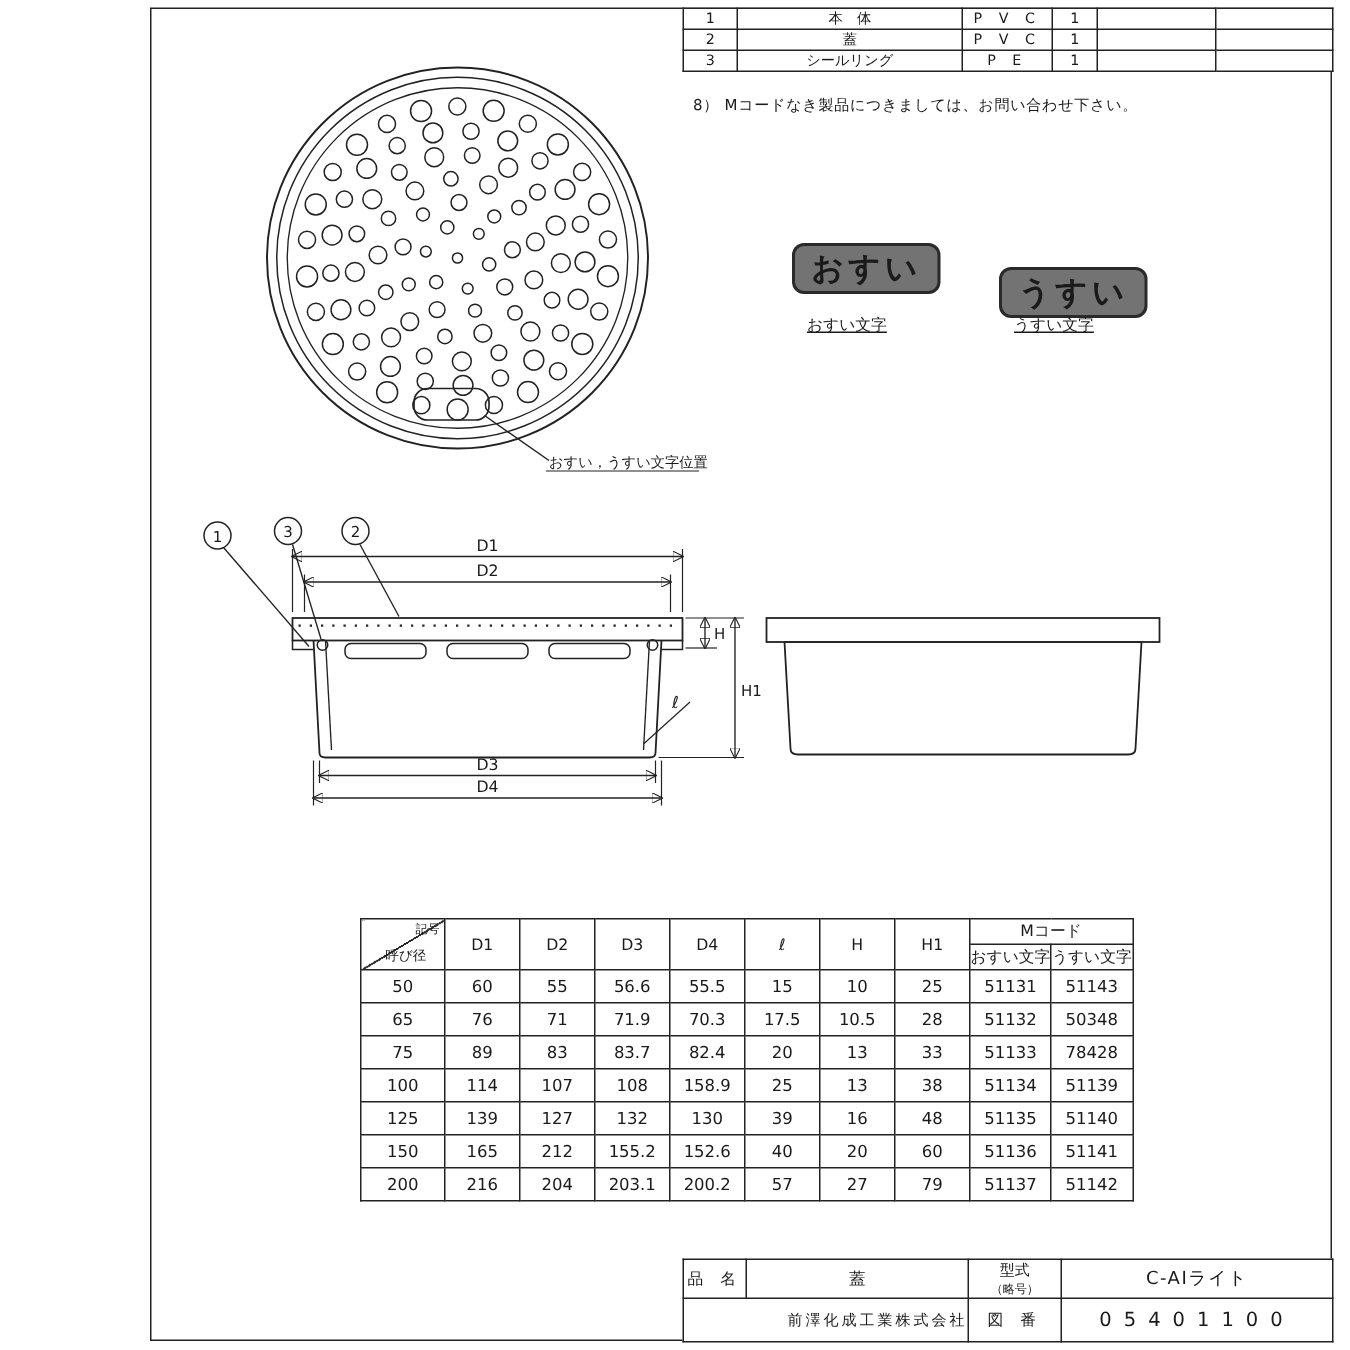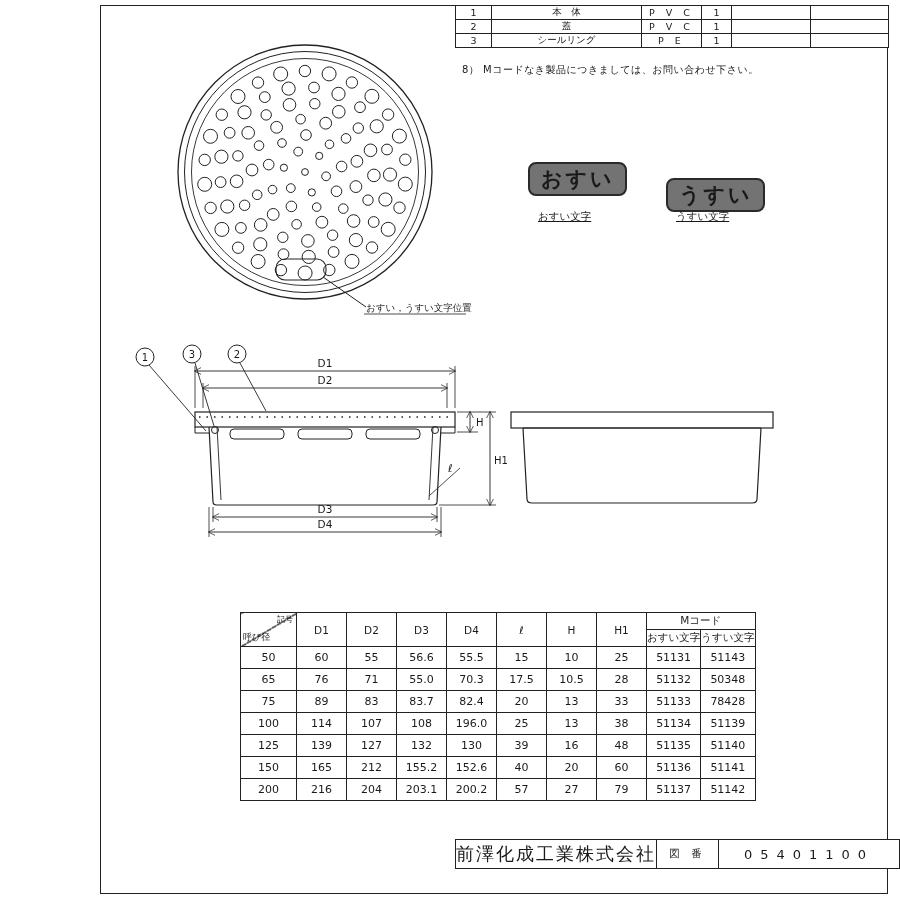--- a/index.html
+++ b/index.html
@@ -27,26 +27,26 @@
   .stamp-caption { font-size:10.5px; text-decoration:underline; }
 
   
   .dims { left:240px; top:612px; font-size:11px; }
   .dims td { height:22px; }
   .dims .hrow td { height:17px; font-size:10.5px; }
   .dims .sub { font-size:8.5px; }
   .corner { position:relative;
     background:linear-gradient(to bottom right, transparent calc(50% - 0.6px), #222 calc(50% - 0.6px), #222 calc(50% + 0.6px), transparent calc(50% + 0.6px)); }
   .corner .tr { position:absolute; top:1px; right:3px; font-size:8px; }
-  .corner .bl { position:absolute; bottom:2px; left:2px; font-size:9px; }
+  .corner .bl { position:absolute; bottom:2px; left:16px; font-size:9px; }
 
   
   .tblock { left:455px; top:839px; font-size:11px; }
   .tblock .lab { letter-spacing:4px; font-size:10.5px; }
-  .tblock .company { font-size:18px; letter-spacing:2px; }
+  .tblock .company { font-size:10px; letter-spacing:2px;text-align:right; }
   .tblock .zuban { font-size:13px; letter-spacing:8px; }
   .tblock .small2 { font-size:8px; letter-spacing:0; }
   .tblock .model { font-size:12px; letter-spacing:1px; }
 </style>
 </head>
 <body>
 
 <div class="frame"></div>
 
 <svg class="abs" style="left:160px; top:38px;" width="312" height="296" viewBox="0 0 312 296">
@@ -311,21 +311,21 @@
         <td>15</td>
         <td>10</td>
         <td>25</td>
         <td>51131</td>
         <td>51143</td>
   </tr>
   <tr>
     <td>65</td>
         <td>76</td>
         <td>71</td>
-        <td>55.0</td>
+        <td>71.9</td>
         <td>70.3</td>
         <td>17.5</td>
         <td>10.5</td>
         <td>28</td>
         <td>51132</td>
         <td>50348</td>
   </tr>
   <tr>
     <td>75</td>
         <td>89</td>
@@ -336,21 +336,21 @@
         <td>13</td>
         <td>33</td>
         <td>51133</td>
         <td>78428</td>
   </tr>
   <tr>
     <td>100</td>
         <td>114</td>
         <td>107</td>
         <td>108</td>
-        <td>196.0</td>
+        <td>158.9</td>
         <td>25</td>
         <td>13</td>
         <td>38</td>
         <td>51134</td>
         <td>51139</td>
   </tr>
   <tr>
     <td>125</td>
         <td>139</td>
         <td>127</td>
@@ -390,19 +390,28 @@
   </table>
 
 <table class="abs tblock">
   <colgroup>
       <col style="width:42px">
       <col style="width:148px">
       <col style="width:62px">
       <col style="width:181px">
     </colgroup>
   <tbody>
+      <tr>
+    <td class="lab" style="height:25px">品 名</td>
+    <td>蓋</td>
+    <td>
+      <div style="font-size:10px">型式</div>
+      <div class="small2">（略号）</div>
+    </td>
+    <td class="model">C-AIライト</td>
+  </tr>
   <tr>
     <td colspan="2" class="company" style="height:29px">前澤化成工業株式会社</td>
     <td class="lab">図 番</td>
     <td class="zuban">05401100</td>
   </tr>
 </tbody>
   </table>
 
 </body></html>

